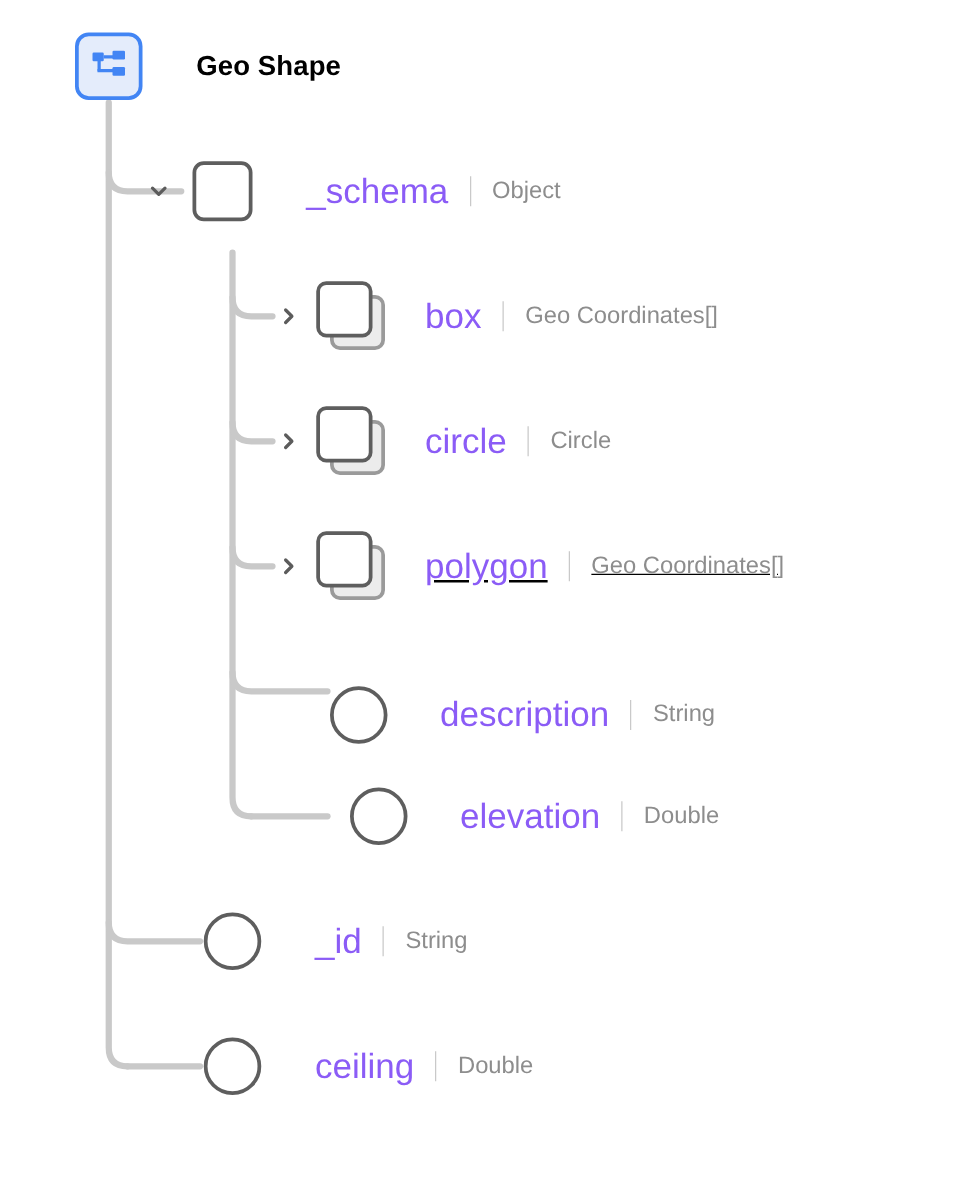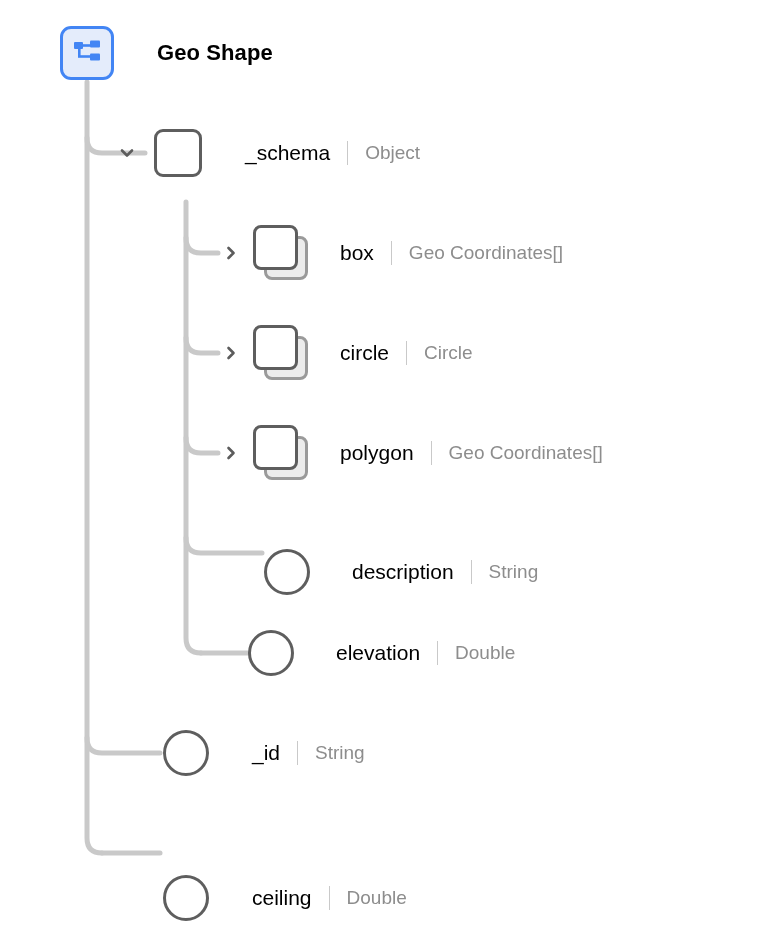--- a/index.html
+++ b/index.html
@@ -50,21 +50,21 @@
     box-sizing:border-box;border:3.5px solid #5e5e5e;border-radius:8px;
     background:#fff;
   }
   .glyph-leaf{
     width:46px;height:46px;box-sizing:border-box;
     border:3.5px solid #5e5e5e;border-radius:50%;background:#fff;
   }
 
   
   .labels{display:flex;align-items:center;white-space:nowrap;}
-  .field-name{color:#000000;font-size:21px;}
+  .field-name{color:#8b5cf6;font-size:28px;}
   .divider{
     display:inline-block;width:1px;height:24px;background:#c9c9c9;
     margin:0 17px;flex:0 0 1px;
   }
   .field-type{color:#8d8d8d;font-size:19px;}
 </style>
 </head>
 <body>
 
 <svg id="tree-canvas" viewBox="0 0 784 950" xmlns="http://www.w3.org/2000/svg">
@@ -149,21 +149,21 @@
     <span class="back"></span>
     <span class="front"></span>
   </div>
   <div class="labels" style="margin-left:30px;">
     <span class="field-name">circle</span>
     <span class="divider"></span>
     <span class="field-type">Circle</span>
   </div>
 </div>
 
-<div class="node-row" style="left:222px;top:423px;">
+<div class="node-row" style="left:222px;top:423px;text-decoration:underline;">
   <div class="chevron">
     <svg width="16" height="16" viewBox="0 0 16 16">
         <path d="M5.5 3 L10.5 8 L5.5 13" fill="none" stroke="currentColor" stroke-width="2.6" stroke-linecap="round" stroke-linejoin="round"></path>
       </svg>
   </div>
   <div class="glyph glyph-array" style="margin-left:12px;">
     <span class="back"></span>
     <span class="front"></span>
   </div>
   <div class="labels" style="margin-left:30px;">
@@ -175,38 +175,38 @@
 
 <div class="node-row" style="left:264px;top:542px;">
   <div class="glyph glyph-leaf"></div>
   <div class="labels" style="margin-left:42px;">
     <span class="field-name">description</span>
     <span class="divider"></span>
     <span class="field-type">String</span>
   </div>
 </div>
 
-<div class="node-row" style="left:248px;top:623px;justify-content:space-between;">
+<div class="node-row" style="left:280px;top:623px;justify-content:space-between;">
   <div class="glyph glyph-leaf"></div>
   <div class="labels" style="margin-left:42px;">
     <span class="field-name">elevation</span>
     <span class="divider"></span>
     <span class="field-type">Double</span>
   </div>
 </div>
 
 <div class="node-row" style="left:163px;top:723px;">
   <div class="glyph glyph-leaf"></div>
   <div class="labels" style="margin-left:43px;align-items:center;">
     <span class="field-name">_id</span>
     <span class="divider"></span>
     <span class="field-type">String</span>
   </div>
 </div>
 
-<div class="node-row" style="left:163px;top:868px;">
+<div class="node-row" style="left:163px;top:823px;">
   <div class="glyph glyph-leaf"></div>
   <div class="labels" style="margin-left:43px;">
     <span class="field-name">ceiling</span>
     <span class="divider"></span>
     <span class="field-type">Double</span>
   </div>
 </div>
 
 </body></html>

